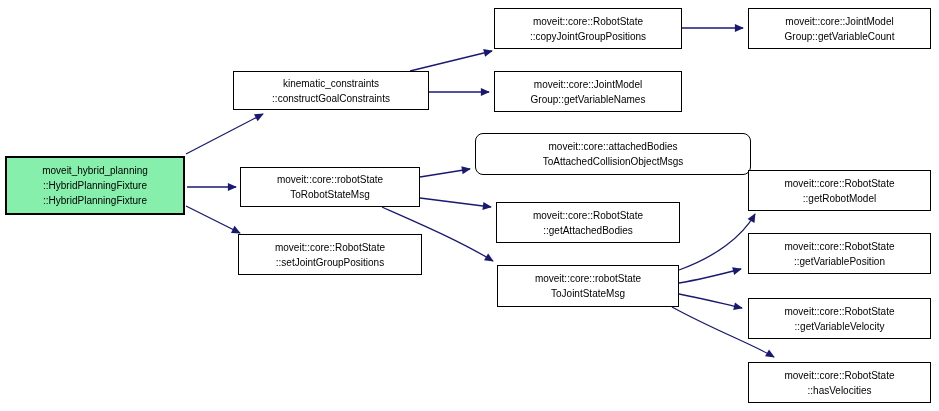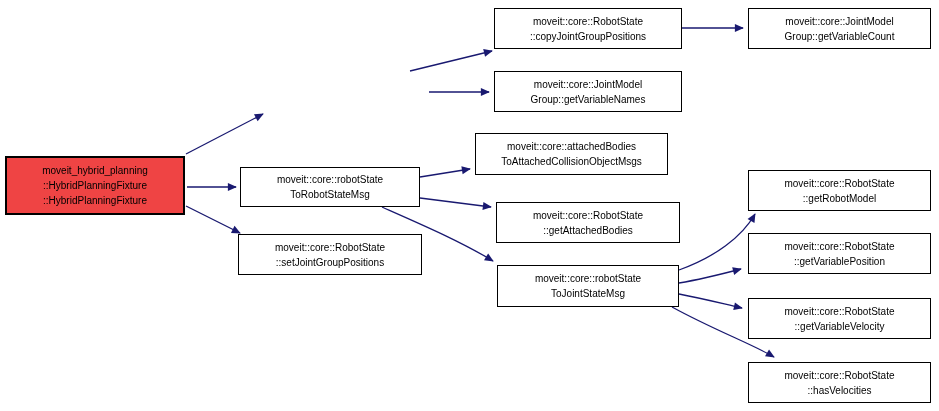--- a/index.html
+++ b/index.html
@@ -25,38 +25,38 @@
     font-size: 10px;
     line-height: 15px;
     display: flex;
     align-items: center;
     justify-content: center;
     text-align: center;
     white-space: pre-line;
     cursor: pointer;
   }
   .node.root {
-    background: #ef4444;
+    background: #86efac;
     border-width: 2px;
     cursor: default;
   }
   .edge {
     fill: none;
     stroke: #191970;
     stroke-width: 1.3px;
   }
 
   
   #n-root        { left: 5px;   top: 156px; width: 180px; height: 59px; }
   #n-construct   { left: 233px; top: 71px;  width: 196px; height: 39px; }
   #n-rs2rsmsg    { left: 240px; top: 167px; width: 180px; height: 40px; }
   #n-setjgp      { left: 238px; top: 234px; width: 184px; height: 41px; }
   #n-copyjgp     { left: 494px; top: 8px;   width: 188px; height: 41px; }
   #n-getvarnames { left: 494px; top: 71px;  width: 188px; height: 41px; }
-  #n-attached    { left: 475px; top: 133px; width: 193px; height: 42px; }
+  #n-attached    { left: 475px; top: 133px; width: 276px; height: 42px; border-radius: 8px; }
   #n-getattached { left: 496px; top: 202px; width: 184px; height: 41px; }
   #n-rs2jsmsg    { left: 497px; top: 265px; width: 182px; height: 42px; }
   #n-getvarcount { left: 748px; top: 8px;   width: 183px; height: 41px; }
   #n-getmodel    { left: 748px; top: 170px; width: 183px; height: 41px; }
   #n-getvarpos   { left: 748px; top: 233px; width: 183px; height: 41px; }
   #n-getvarvel   { left: 748px; top: 298px; width: 183px; height: 41px; }
   #n-hasvel      { left: 748px; top: 362px; width: 183px; height: 41px; }
 </style>
 </head>
 <body>
@@ -81,20 +81,22 @@
     <path class="edge" d="M679,270 C715,257 742,237 755,214" marker-end="url(#arrow)"></path>
     <path class="edge" d="M679,283 C703,279 722,274 741,269" marker-end="url(#arrow)"></path>
     <path class="edge" d="M679,294 C705,299 724,304 742,308" marker-end="url(#arrow)"></path>
     <path class="edge" d="M672,307 C714,330 752,344 774,357" marker-end="url(#arrow)"></path>
   </svg>
 
   <div id="n-root" class="node root">moveit_hybrid_planning
 ::HybridPlanningFixture
 ::HybridPlanningFixture</div>
 
+  <div id="n-construct" class="node">kinematic_constraints
+::constructGoalConstraints</div>
 
   <div id="n-rs2rsmsg" class="node">moveit::core::robotState
 ToRobotStateMsg</div>
 
   <div id="n-setjgp" class="node">moveit::core::RobotState
 ::setJointGroupPositions</div>
 
   <div id="n-copyjgp" class="node">moveit::core::RobotState
 ::copyJointGroupPositions</div>
 

